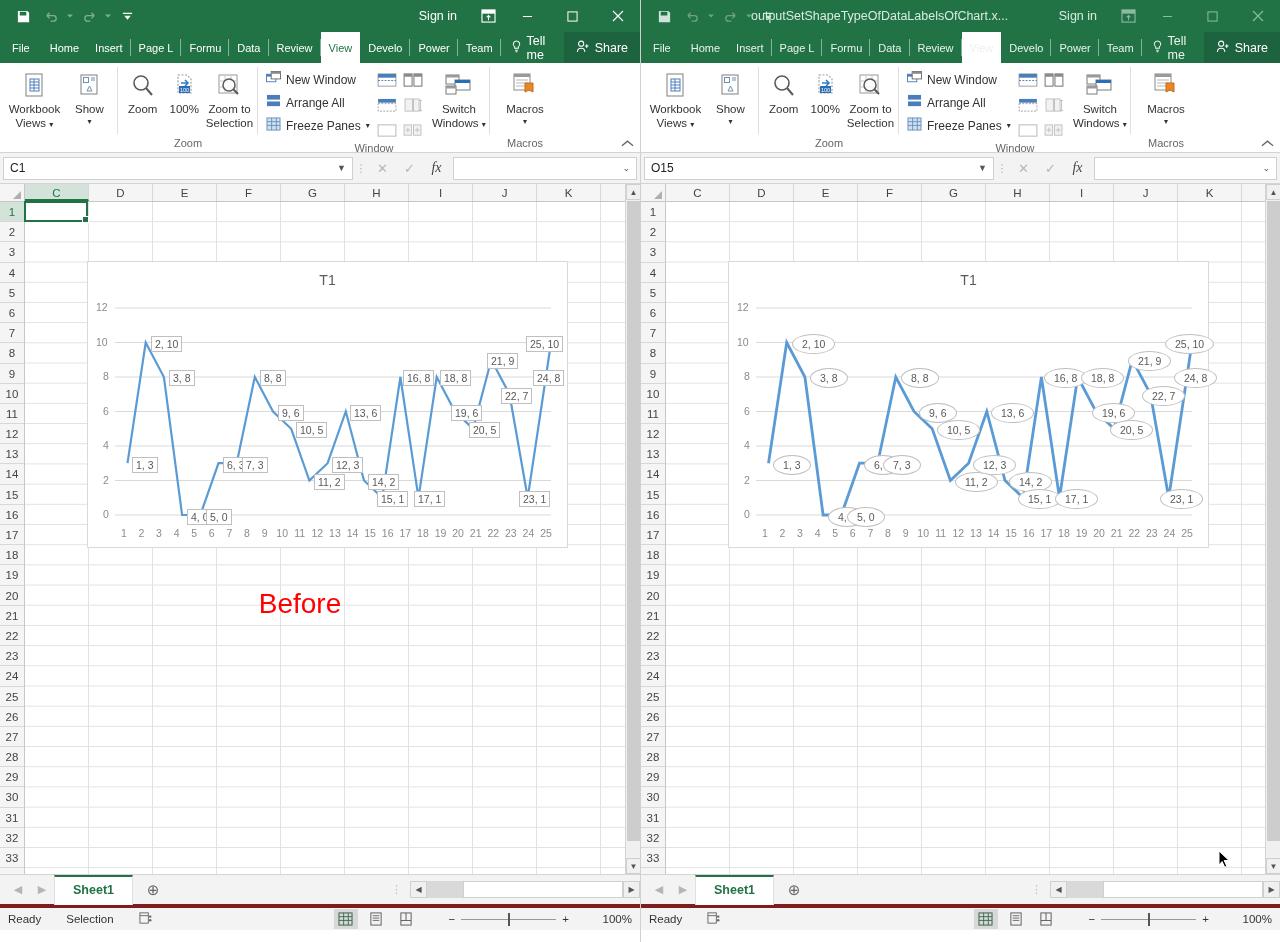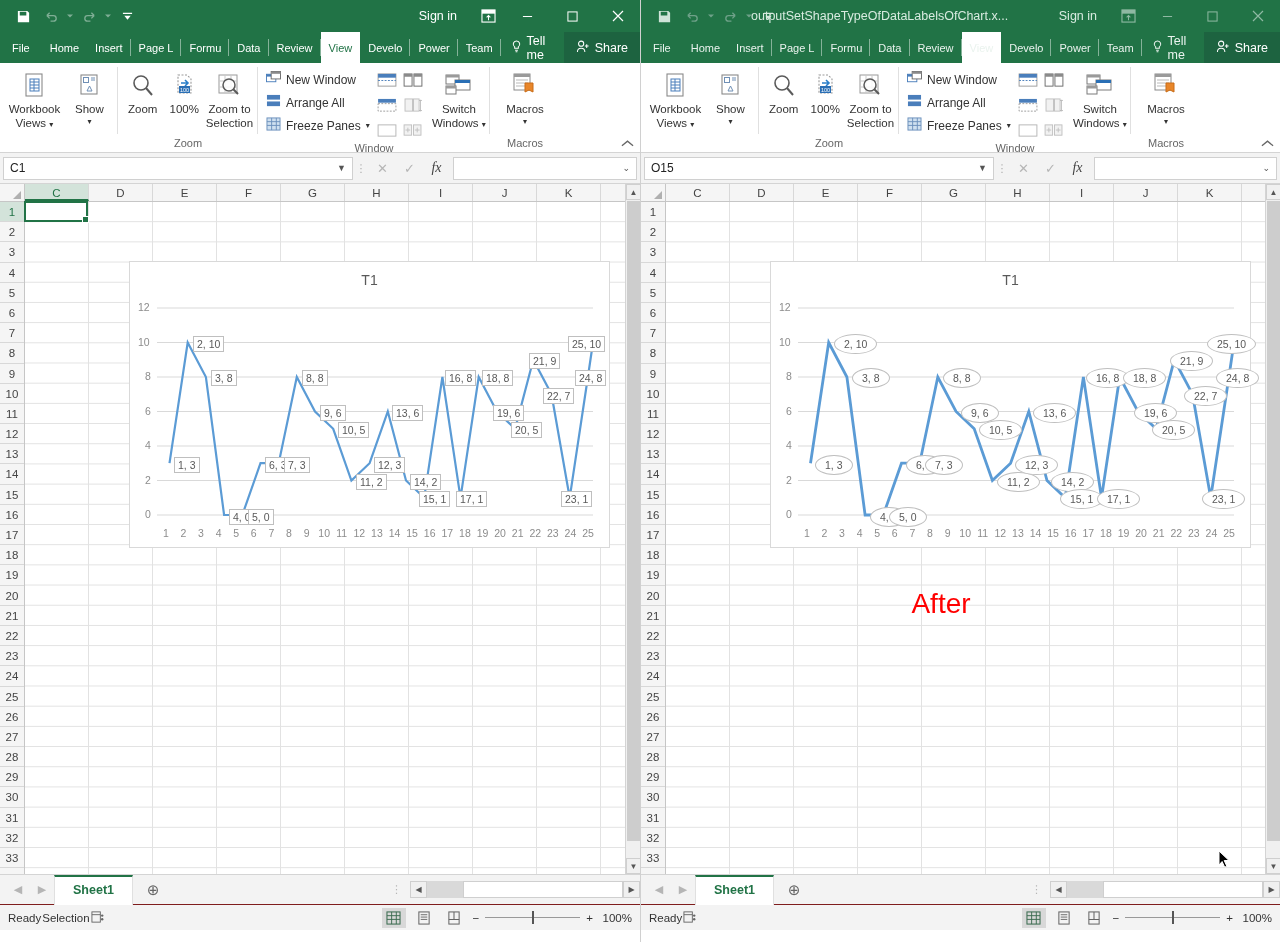--- a/index.html
+++ b/index.html
@@ -185,34 +185,34 @@
   .addsheet { width:40px; text-align:center; color:#666; font-size:15px; }
   .sb-dots { margin-left:auto; color:#b5b5b5; font-size:11px; padding-right:8px;}
   .hscroll { display:flex; align-items:center; width: 230px; height:17px; }
   .hs-btn { width:17px; height:17px; border:1px solid #cfcfcf; background:#f0f0f0; display:flex;align-items:center;justify-content:center; font-size:8px; color:#555;}
   .hs-track { flex:1; height:17px; background:#d9d9d9; position:relative; }
   .hs-thumb { position:absolute; right:0; top:0; height:17px; width: 160px; background:#fff; border:1px solid #cfcfcf;}
 
   
   .statusbar {
     height: 26px; background:#f3f3f3; display:flex; align-items:center;
-    border-top:1px solid #7f1d1d; font-size:11.5px; color:#333; padding: 0 8px; gap: 1px;
+    border-top:4px solid #7f1d1d; font-size:11.5px; color:#333; padding: 0 8px; gap: 25px;
   }
   .sb-icon { color:#555; }
   .viewbtns { margin-left:auto; display:flex; align-items:center; gap: 6px; }
   .vbtn { width: 24px; height: 20px; display:flex; align-items:center; justify-content:center; color:#444;}
   .vbtn.act { background:#d8d8d8; }
   .zoomctl { display:flex; align-items:center; gap:6px; margin-left: 6px;}
   .zoomtrack { width: 95px; height:1px; background:#999; position:relative; }
   .zoomtrack .knob { position:absolute; left:47px; top:-6px; width:2px; height:13px; background:#555;}
   .zoompct { width: 38px; text-align:right; font-size:11.5px; }
 
   
   .chart {
-    position:absolute; border:1px solid #d9d9d9; background:#fff;margin-left:42px;
+    position:absolute; border:1px solid #d9d9d9; background:#fff;
   }
   .chart-title {
     position:absolute; left:0; right:0; top: 10px; text-align:center;
     font-size: 14px; color:#595959;
   }
   .chart svg { position:absolute; left:0; top:0; }
   .lbl {
     position:absolute; font-size:10.5px; color:#595959; white-space:nowrap;
     background:#fff; border:1px solid #bfbfbf; padding: 1px 3px;
     transform: translate(0, -50%);
@@ -656,20 +656,21 @@
             <div class="lbl" style="left:352px; top:116px;">18, 8</div>
             <div class="lbl" style="left:363px; top:151px;">19, 6</div>
             <div class="lbl" style="left:381px; top:168px;">20, 5</div>
             <div class="lbl" style="left:399px; top:99px;">21, 9</div>
             <div class="lbl" style="left:413px; top:134px;">22, 7</div>
             <div class="lbl" style="left:431px; top:237px;">23, 1</div>
             <div class="lbl" style="left:445px; top:116px;">24, 8</div>
             <div class="lbl" style="left:438px; top:82px;">25, 10</div>
           </div>
 
+          <div class="beforeafter" style="left:150px; top:386px; width:250px;">Before</div>
         </div>
       </div>
       <div class="vscroll">
         <div class="vs-up">▲</div>
         <div class="vs-thumb"></div>
         <div class="vs-dn" style="position:absolute;bottom:0">▼</div>
       </div>
     </div>
 
     <div class="sheetbar">
@@ -1148,21 +1149,20 @@
             <div class="lbl-ell" style="left:352px; top:116px;">18, 8</div>
             <div class="lbl-ell" style="left:363px; top:151px;">19, 6</div>
             <div class="lbl-ell" style="left:381px; top:168px;">20, 5</div>
             <div class="lbl-ell" style="left:399px; top:99px;">21, 9</div>
             <div class="lbl-ell" style="left:413px; top:134px;">22, 7</div>
             <div class="lbl-ell" style="left:431px; top:237px;">23, 1</div>
             <div class="lbl-ell" style="left:445px; top:116px;">24, 8</div>
             <div class="lbl-ell" style="left:436px; top:82px;">25, 10</div>
           </div>
 
-          <div class="beforeafter" style="left:150px; top:386px; width:250px;">After</div>
 
           <div style="position:absolute; left:552px; top:648px;">
             <svg width="13" height="19" viewBox="0 0 13 19">
                 <path d="M1 1l10 9.5H6.2l2.6 5.7-2.1 1-2.6-5.7L1 15z" fill="#000" stroke="#fff" stroke-width="1"></path>
               </svg>
           </div>
         </div>
       </div>
       <div class="vscroll">
         <div class="vs-up">▲</div>

